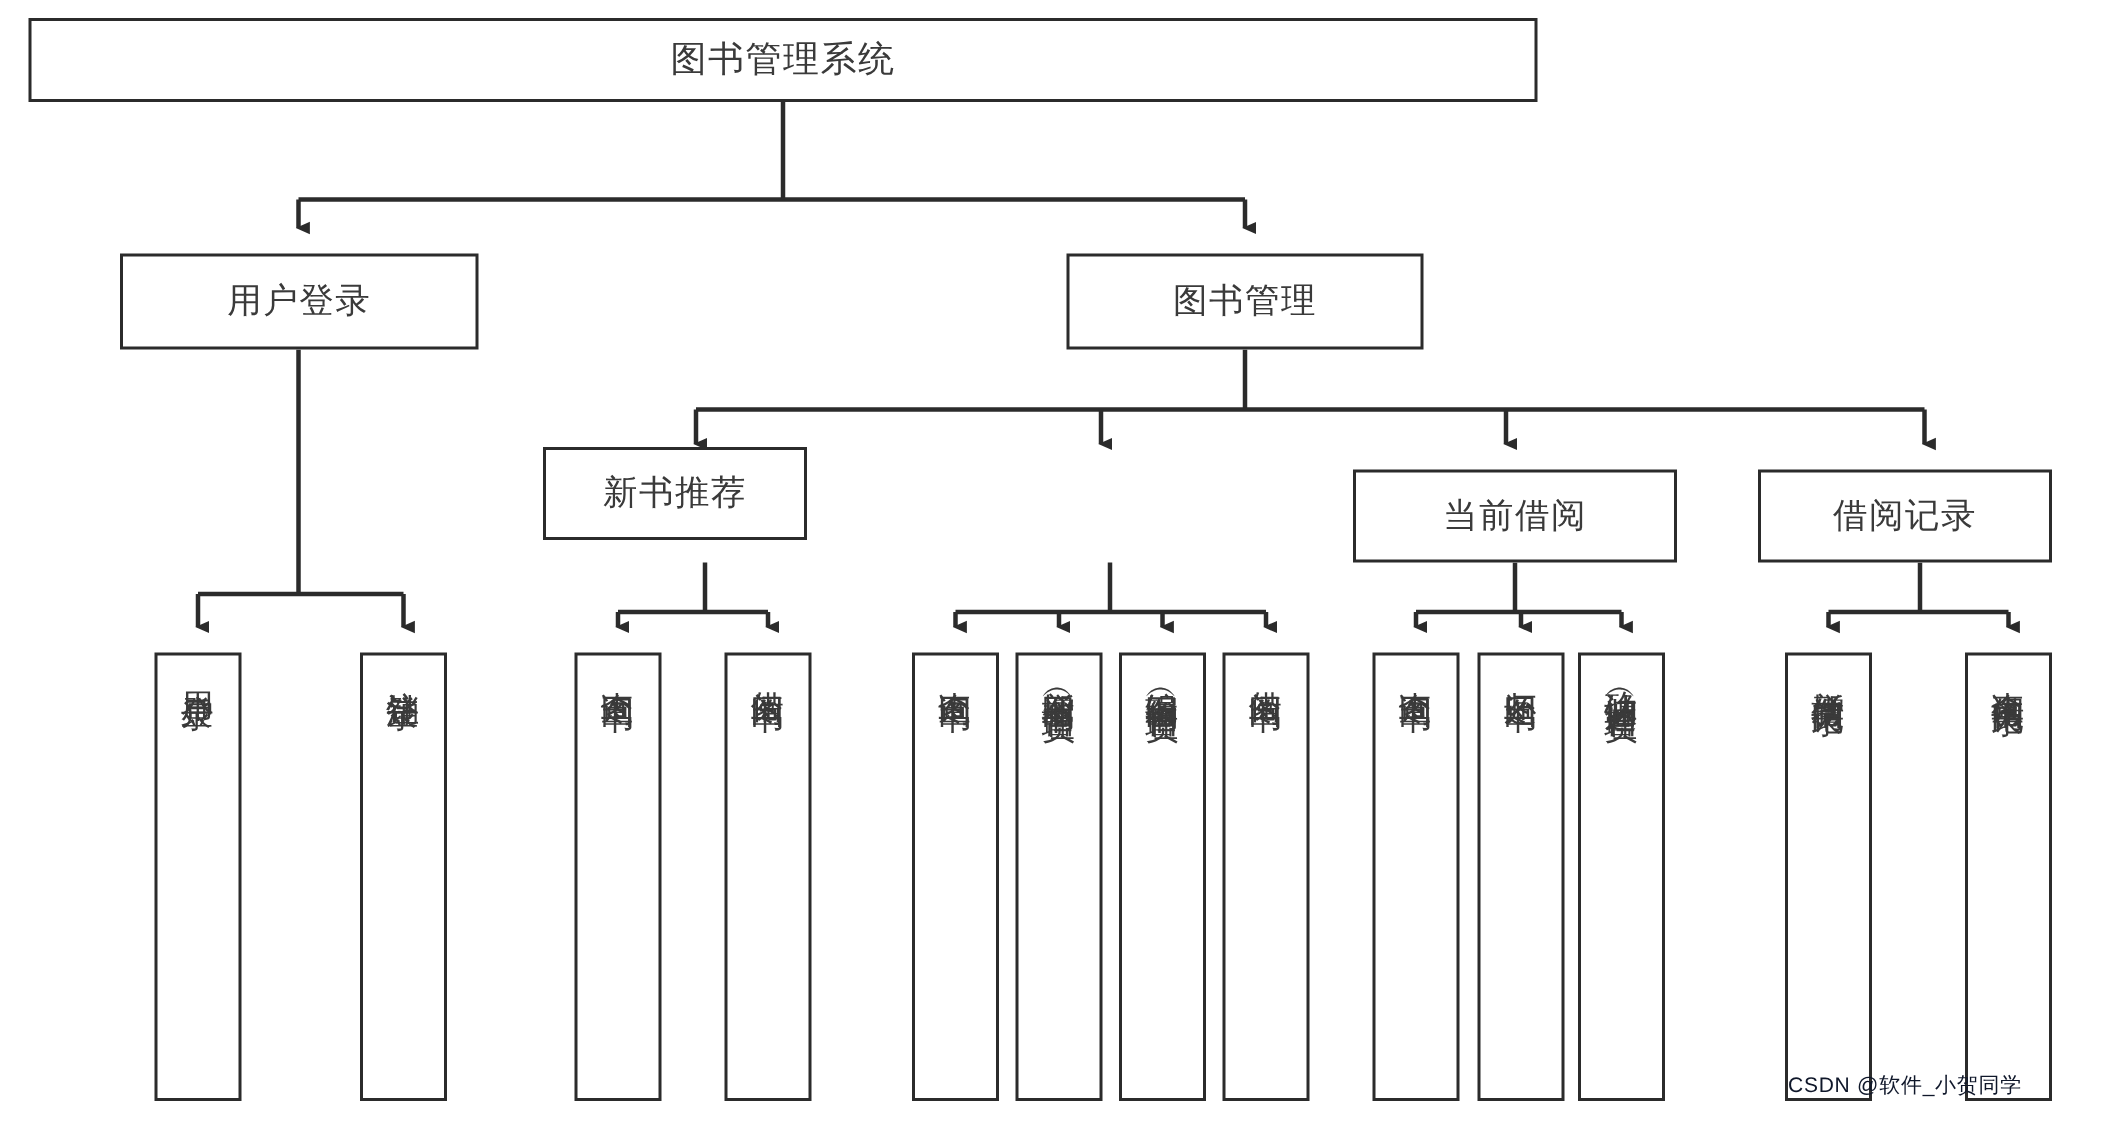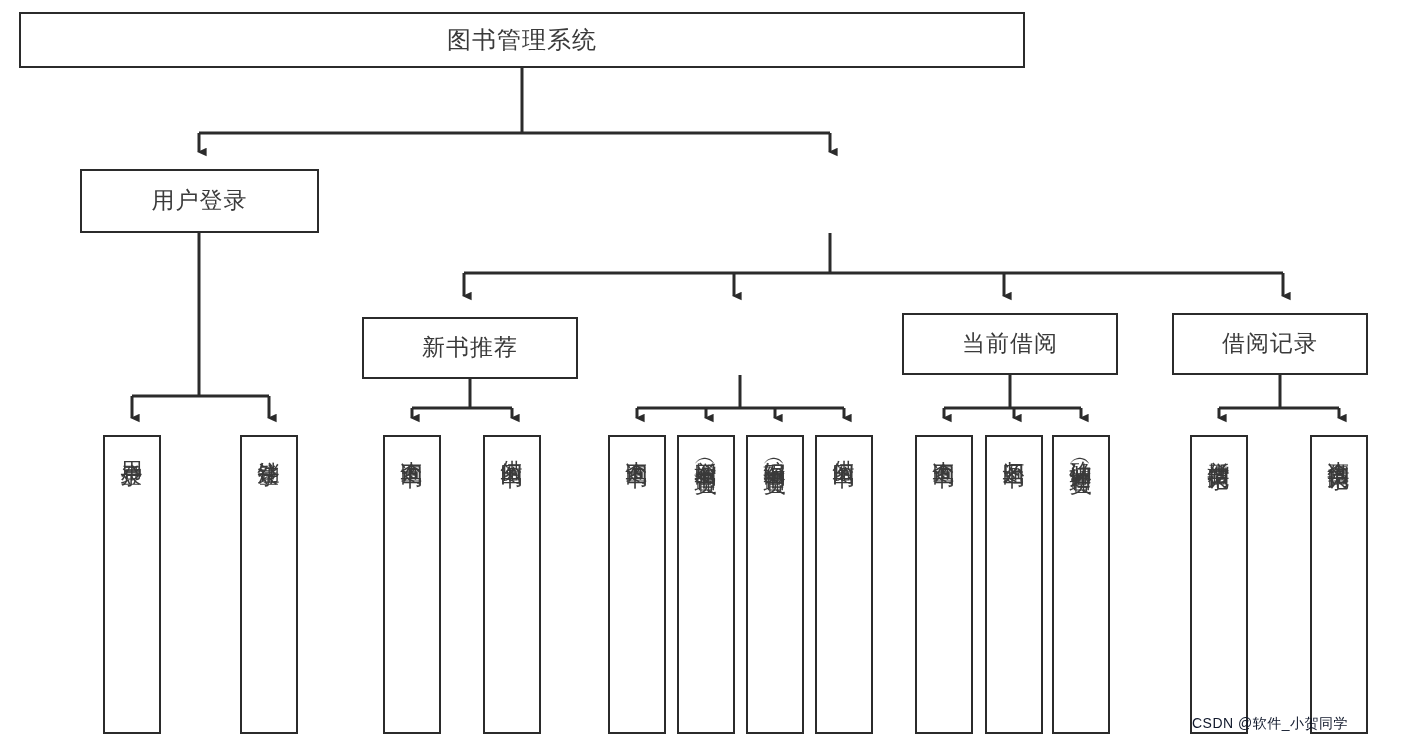--- a/index.html
+++ b/index.html
@@ -126,22 +126,25 @@
     </g>
   </svg>
 
   <div class="node horiz root" style="left:19px;top:12px;width:1006px;height:56px;">
     <span class="label">图书管理系统</span>
   </div>
 
   <div class="node horiz" style="left:80px;top:169px;width:239px;height:64px;">
     <span class="label">用户登录</span>
   </div>
+  <div class="node horiz" style="left:711px;top:169px;width:238px;height:64px;">
+    <span class="label">图书管理</span>
+  </div>
 
-  <div class="node horiz" style="left:362px;top:317px;width:216px;height:62px;">
+  <div class="node horiz" style="left:362px;top:298px;width:176px;height:62px;">
     <span class="label">新书推荐</span>
   </div>
   <div class="node horiz" style="left:902px;top:313px;width:216px;height:62px;">
     <span class="label">当前借阅</span>
   </div>
   <div class="node horiz" style="left:1172px;top:313px;width:196px;height:62px;">
     <span class="label">借阅记录</span>
   </div>
 
   <div class="node vert" style="left:103px;top:435px;width:58px;height:299px;">

